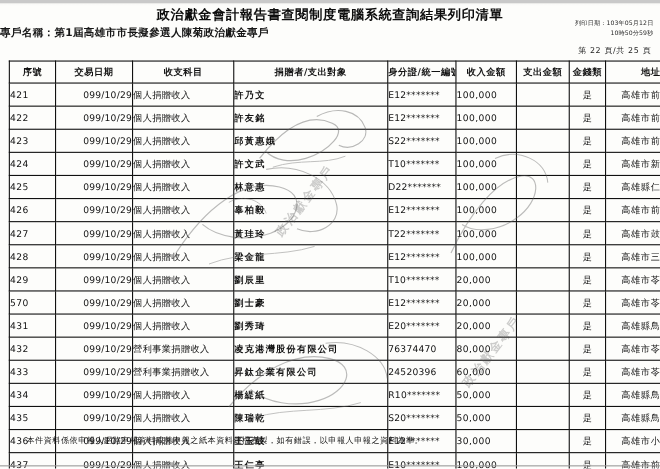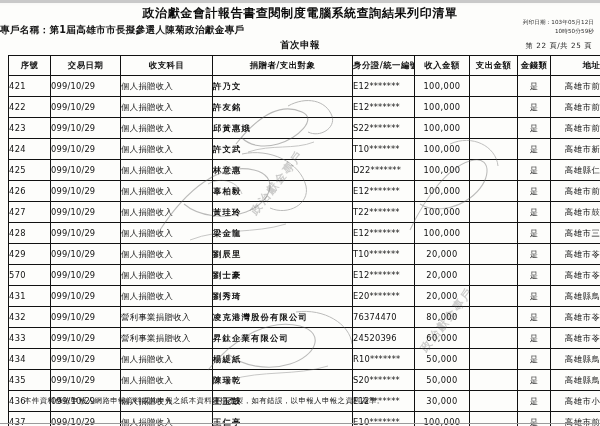--- a/index.html
+++ b/index.html
@@ -100,25 +100,25 @@
   }
   table.ledger th {
     font-weight: 700;
     text-align: center;
     letter-spacing: 0.5px;
     font-size: 8.4px;
     height: 19px;
     margin-left: 39px;
   }
   td.c-seq      { letter-spacing: 0.4px; }
-  td.c-date     { text-align: left; letter-spacing: 0.2px; }
+  td.c-date     { text-align: right; letter-spacing: 0.2px; }
   td.c-subject  { text-align: left; letter-spacing: 0.4px; }
   td.c-donor    { text-align: left;   padding-left: 14px; letter-spacing: 1.2px; font-weight: 700;}
   td.c-id       { text-align: left;   padding-left: 7px; letter-spacing: 0.2px; }
-  td.c-in       { text-align: center;  padding-right: 9px; letter-spacing: 0.4px; }
+  td.c-in       { text-align: left;  padding-right: 9px; letter-spacing: 0.4px; }
   td.c-out      { text-align: right;  padding-right: 9px; }
   td.c-kind     { text-align: center; }
   td.c-addr     { text-align: center; letter-spacing: 0.6px; }
 
   
   .footer-note {
     position: absolute;
     left: 24px;
     top: 396px;
     font-size: 7.4px;
@@ -162,21 +162,20 @@
 </head>
 <body>
 
 <div class="page">
 
   <div class="top-rule"></div>
 
   <div class="header">
     <div class="doc-title">政治獻金會計報告書查閱制度電腦系統查詢結果列印清單</div>
     <div class="doc-subtitle">專戶名稱：第1屆高雄市市長擬參選人陳菊政治獻金專戶</div>
-    <div class="doc-subsubtitle">首次申報</div>
 
     <div class="print-meta">
       <div>列印日期：103年05月12日</div>
       <div>10時50分59秒</div>
     </div>
     <div class="page-meta">第 22 頁/共 25 頁</div>
   </div>
 
   <div class="table-wrap">
     <table class="ledger">

